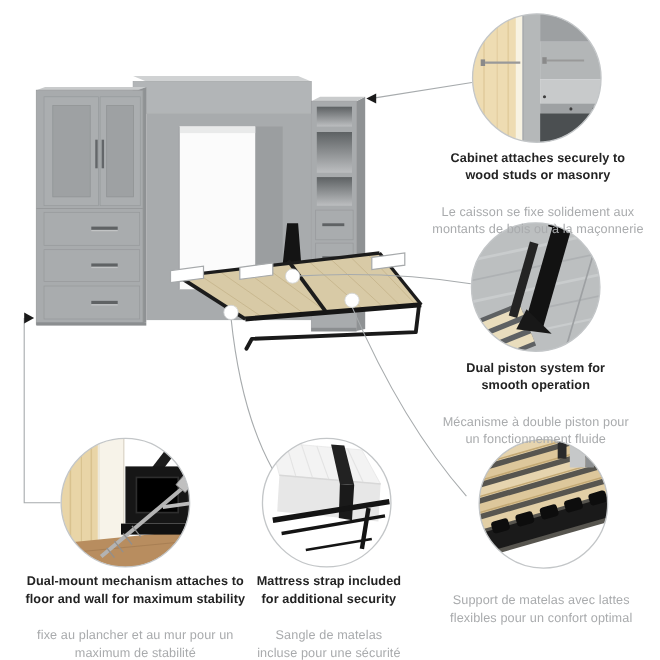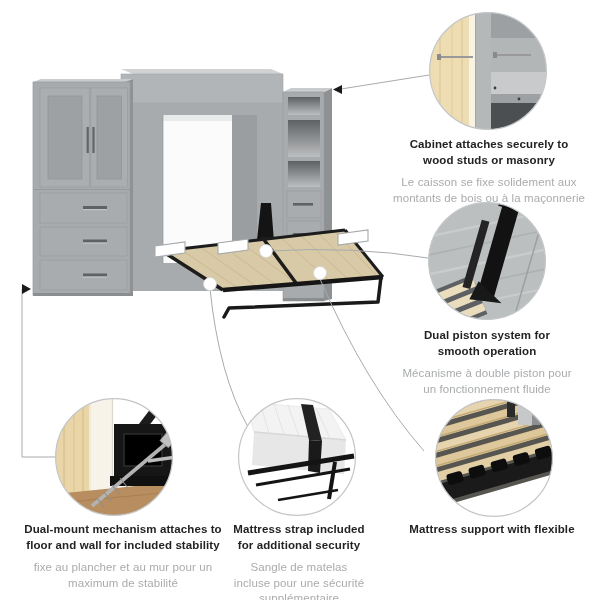--- a/index.html
+++ b/index.html
@@ -4,21 +4,21 @@
 <style>
   html,body{margin:0;padding:0;background:#fff;}
   body{width:600px;height:600px;position:relative;overflow:hidden;
        font-family:"Liberation Sans","DejaVu Sans",sans-serif;}
   #scene{position:absolute;left:0;top:0;}
   .callout-text{position:absolute;transform:translateX(-50%);text-align:center;}
   .callout-text .t div{font-size:11.5px;line-height:16px;font-weight:700;color:#232323;
                        letter-spacing:.1px;white-space:nowrap;}
   .callout-text .s div{font-size:11.5px;line-height:15.5px;font-weight:400;color:#a9abad;
                        letter-spacing:.1px;white-space:nowrap;}
-  .callout-text .s{margin-top:7px;}
+  .callout-text .s{margin-top:18px;}
 </style>
 </head>
 <body>
 
 <svg id="scene" width="600" height="600" viewBox="0 0 600 600">
   <defs>
     <clipPath id="c1">
         <circle cx="488" cy="71" r="58.4"></circle>
       </clipPath>
     <clipPath id="c2">
@@ -294,35 +294,38 @@
       <div>smooth operation</div>
     </div>
   <div class="s">
       <div>Mécanisme à double piston pour</div>
       <div>un fonctionnement fluide</div>
     </div>
 </div>
 <div class="callout-text" style="left:123px;top:521px">
   <div class="t">
       <div>Dual-mount mechanism attaches to</div>
-      <div>floor and wall for included stability</div>
+      <div>floor and wall for maximum stability</div>
     </div>
   <div class="s">
       <div>fixe au plancher et au mur pour un</div>
       <div>maximum de stabilité</div>
     </div>
 </div>
 <div class="callout-text" style="left:299px;top:521px">
   <div class="t">
       <div>Mattress strap included</div>
       <div>for additional security</div>
     </div>
   <div class="s">
       <div>Sangle de matelas</div>
       <div>incluse pour une sécurité</div>
       <div>supplémentaire</div>
     </div>
 </div>
 <div class="callout-text" style="left:492px;top:521px">
   <div class="t">
-      <div>Mattress support with flexible</div>
+    </div>
+  <div class="s">
+      <div>Support de matelas avec lattes</div>
+      <div>flexibles pour un confort optimal</div>
     </div>
 </div>
 
 </body></html>

